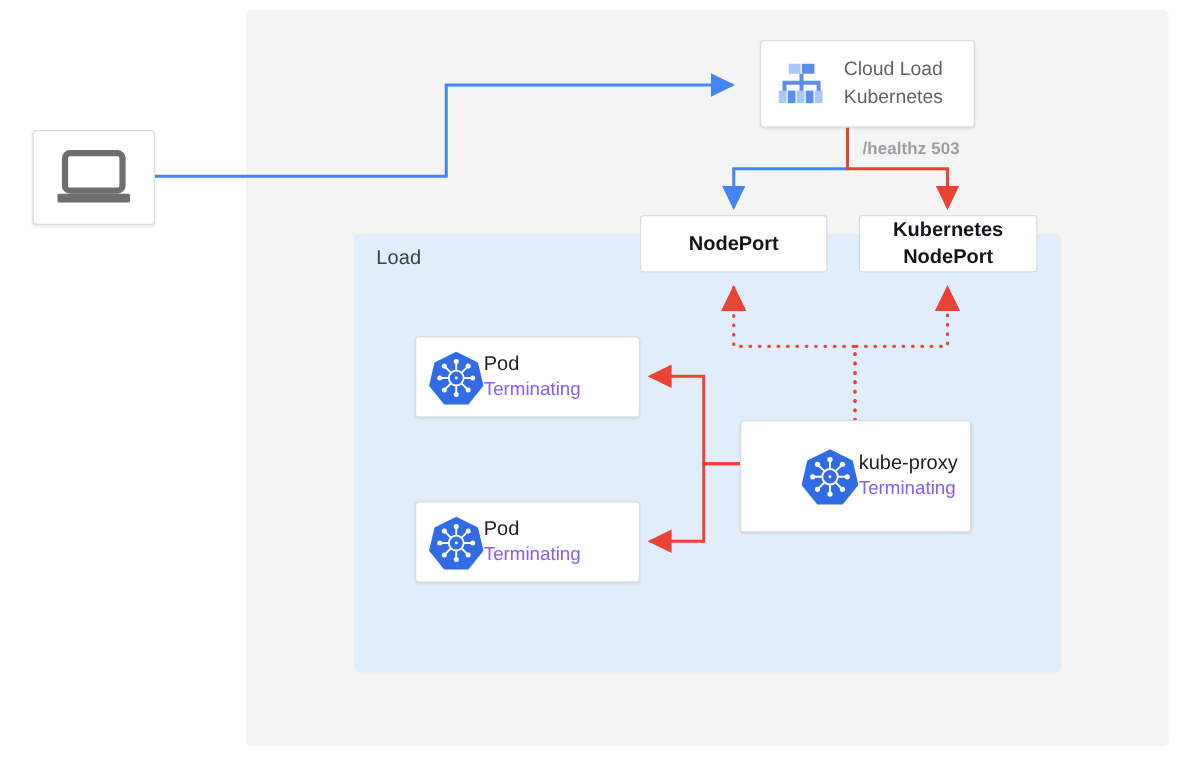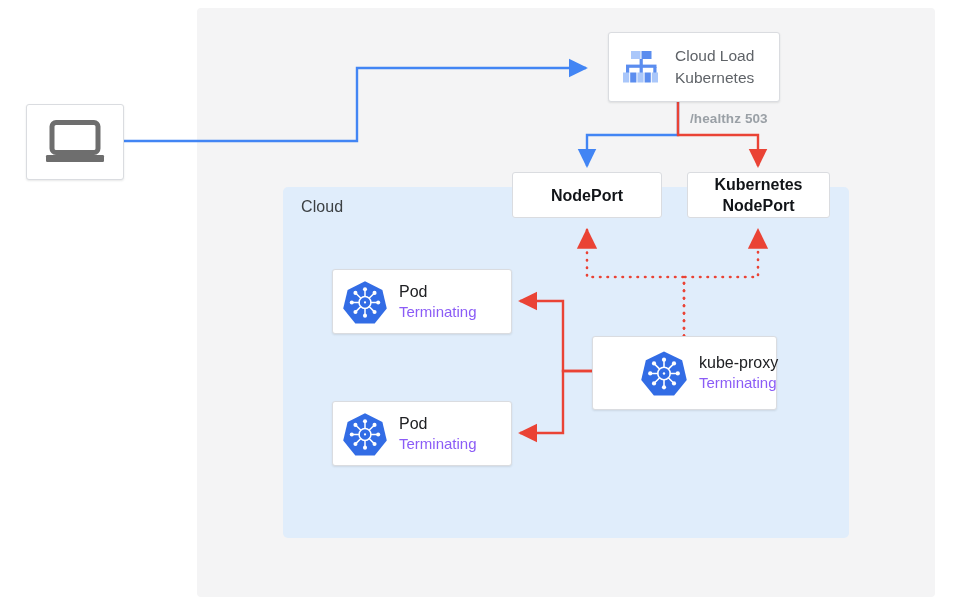--- a/index.html
+++ b/index.html
@@ -134,32 +134,31 @@
   }
 
   
   .k8s-card {
     display: flex;
     align-items: center;
     padding-left: 10px;
   }
   .pod1-box { left: 332px; top: 269px; width: 180px; height: 65px; }
   .pod2-box { left: 332px; top: 401px; width: 180px; height: 65px; }
-  .proxy-box { left: 592px; top: 336px; width: 185px; height: 74px; padding-left: 48px; }
+  .proxy-box { left: 592px; top: 336px; width: 185px; height: 90px; padding-left: 48px; }
 
   .k8s-icon {
     width: 44px;
     height: 44px;
     flex: 0 0 44px;
     display: block;
   }
   .proxy-icon { width: 46px; height: 46px; flex: 0 0 46px; }
 
   .k8s-text {
-    margin-left: 12px;
     white-space: nowrap;
   }
   .k8s-title {
     font-size: 16px;
     line-height: 20px;
     color: #202124;
   }
   .k8s-sub {
     font-size: 15px;
     line-height: 20px;
@@ -179,21 +178,21 @@
   }
 </style>
 </head>
 <body>
 
 <div id="canvas">
 
   <div class="gray-panel"></div>
 
   <div class="nodes-panel"></div>
-  <div class="nodes-label">Cloud</div>
+  <div class="nodes-label">Load</div>
 
   <svg id="links" viewBox="0 0 953 612" width="953" height="612" xmlns="http://www.w3.org/2000/svg">
     <defs>
       <marker id="arrow-blue" markerWidth="9" markerHeight="9" refX="7.2" refY="4.5" orient="auto" markerUnits="strokeWidth">
         <path d="M0,0.6 L8,4.5 L0,8.4 z" fill="#4285f4"></path>
       </marker>
       <marker id="arrow-red" markerWidth="9" markerHeight="9" refX="7.2" refY="4.5" orient="auto" markerUnits="strokeWidth">
         <path d="M0,0.6 L8,4.5 L0,8.4 z" fill="#ea4335"></path>
       </marker>
       <marker id="arrow-red-dot" markerWidth="9" markerHeight="9" refX="7.2" refY="4.5" orient="auto" markerUnits="strokeWidth">

